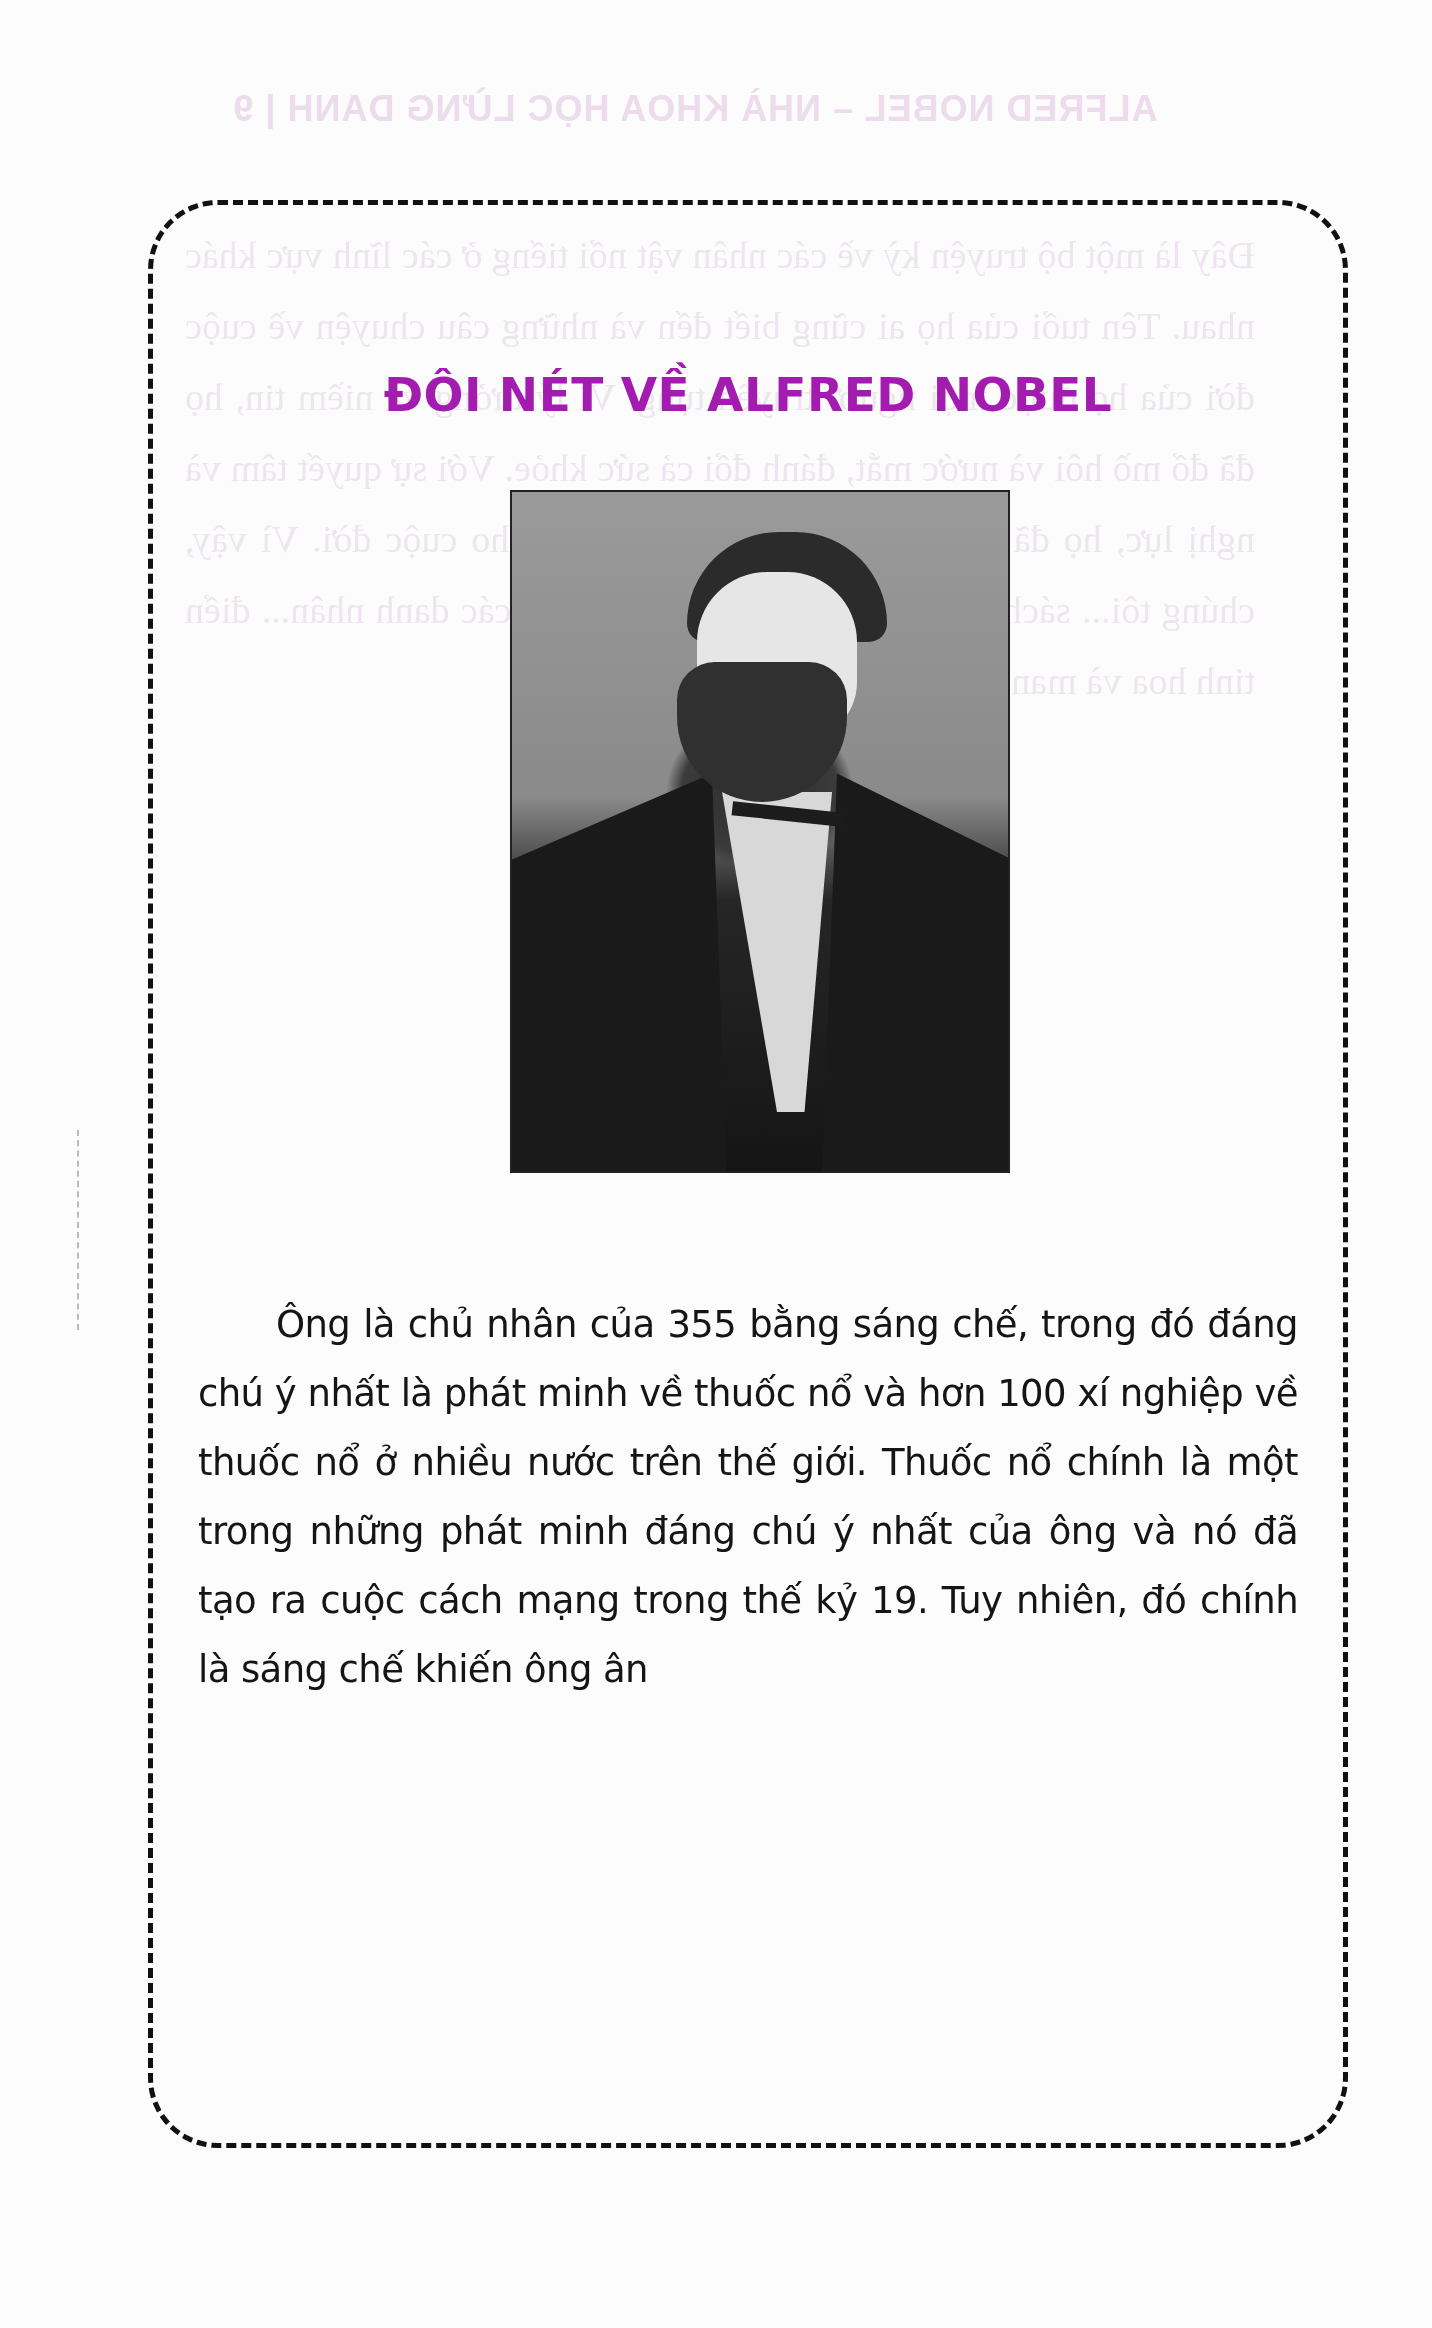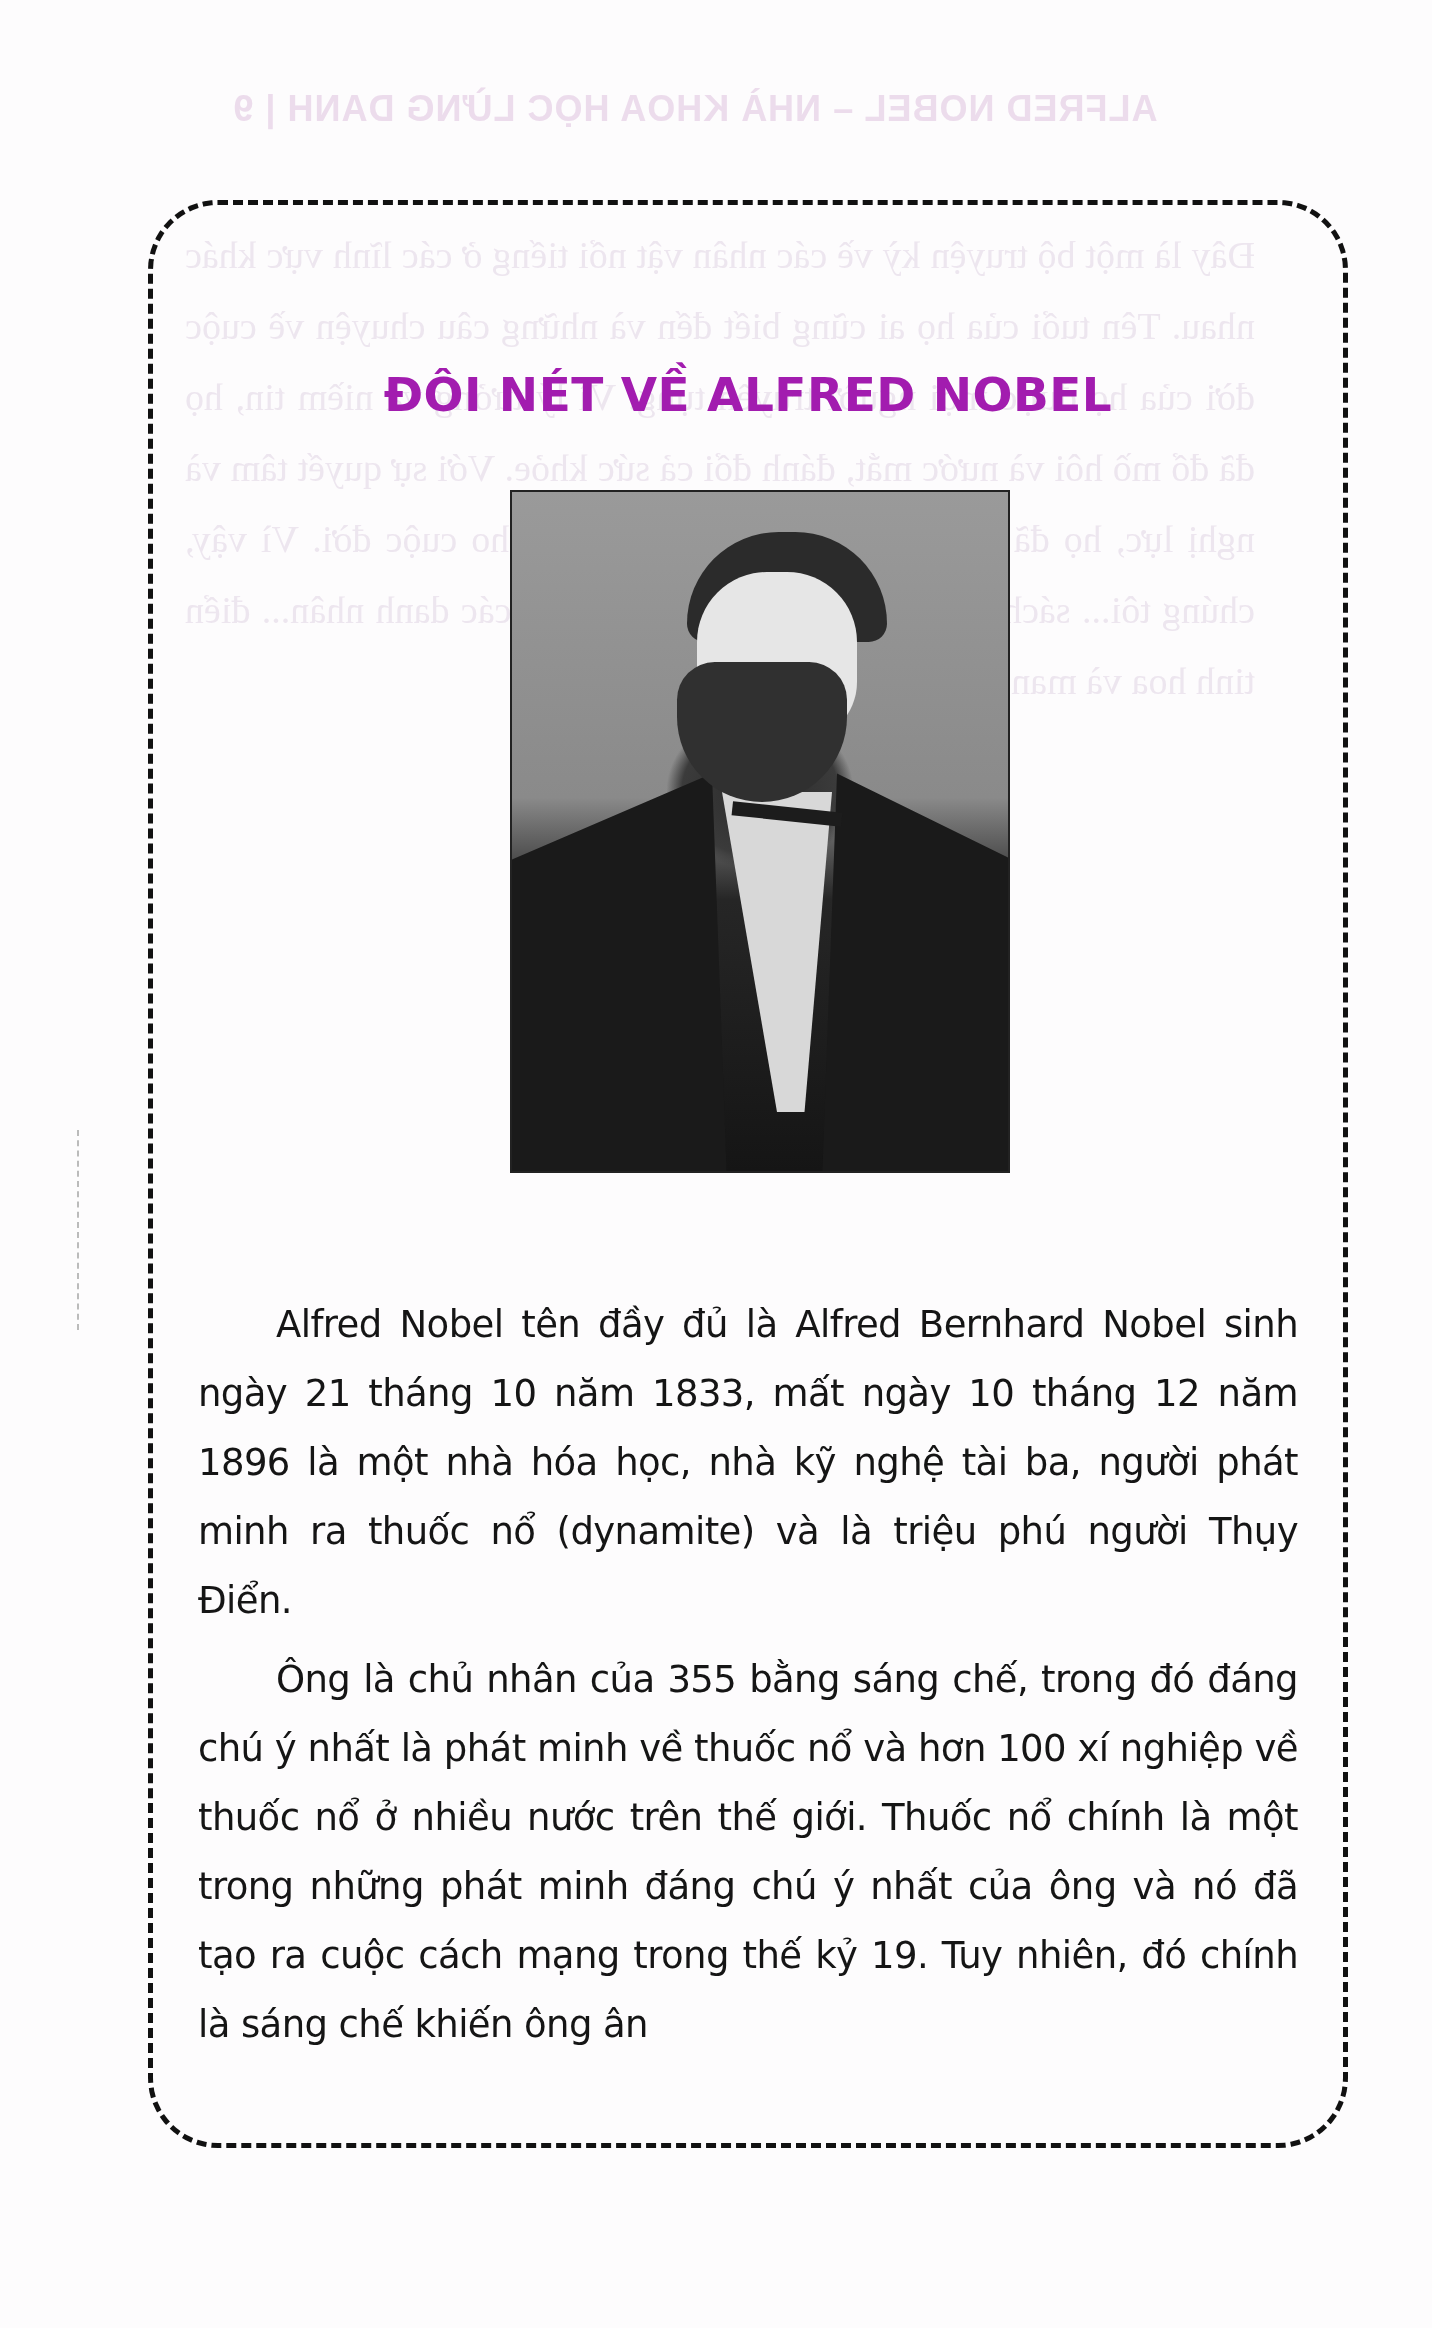--- a/index.html
+++ b/index.html
@@ -158,15 +158,14 @@
 <div class="portrait">
   <div class="coat"></div>
   <div class="shirt"></div>
   <div class="bowtie"></div>
   <div class="hair"></div>
   <div class="face"></div>
   <div class="beard"></div>
 </div>
 
 <div class="body-text">
-  <p>Alfred Nobel tên đầy đủ là Alfred Bernhard Nobel sinh ngày 21 tháng 10 năm 1833, mất ngày 10 tháng 12 năm 1896 là một nhà hóa học, nhà kỹ nghệ tài ba, người phát minh ra thuốc nổ (dynamite) và là triệu phú người Thụy Điển.</p>
   <p>Ông là chủ nhân của 355 bằng sáng chế, trong đó đáng chú ý nhất là phát minh về thuốc nổ và hơn 100 xí nghiệp về thuốc nổ ở nhiều nước trên thế giới. Thuốc nổ chính là một trong những phát minh đáng chú ý nhất của ông và nó đã tạo ra cuộc cách mạng trong thế kỷ 19. Tuy nhiên, đó chính là sáng chế khiến ông ân</p>
 </div>
 
 </body></html>

